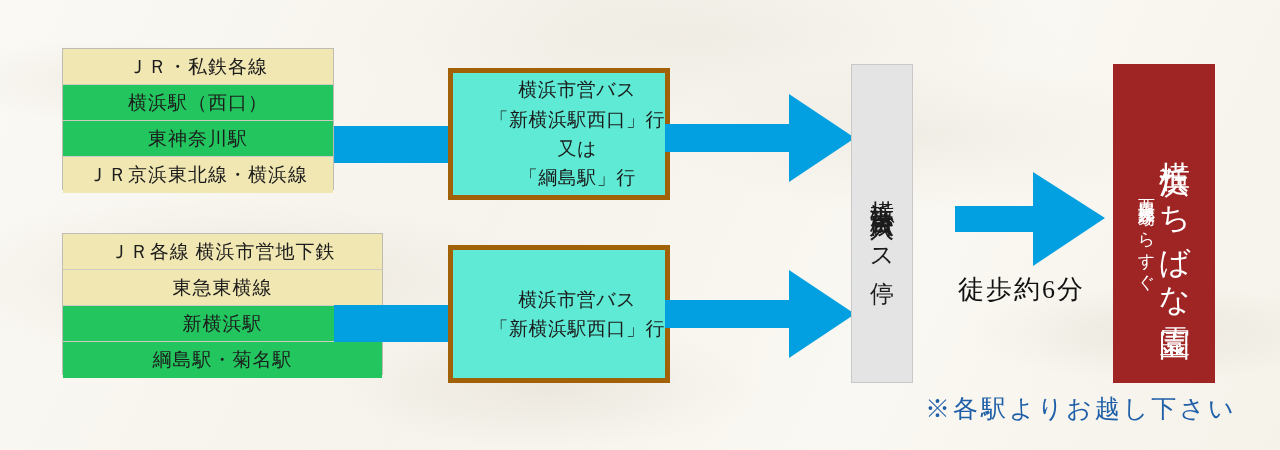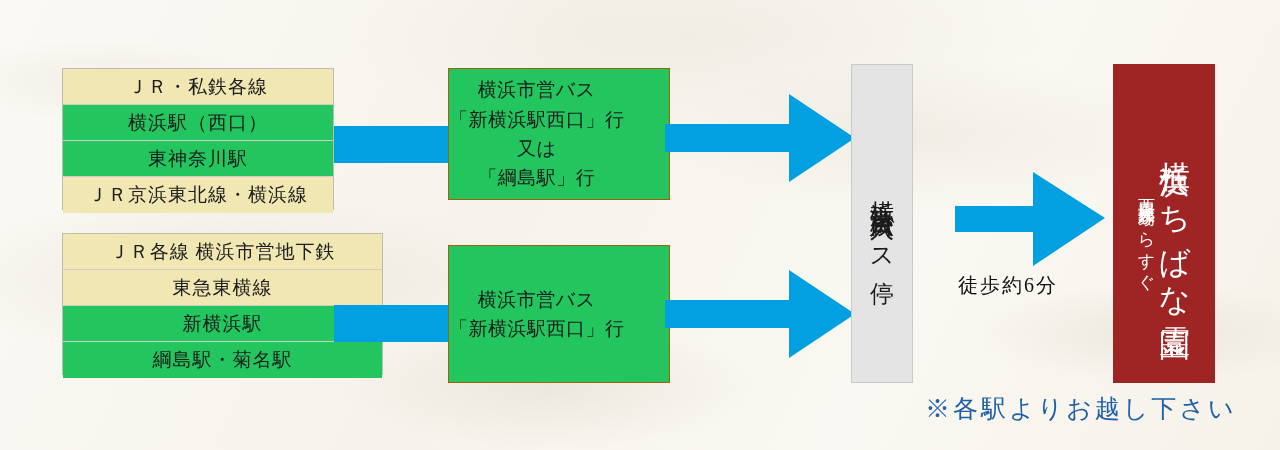--- a/index.html
+++ b/index.html
@@ -58,26 +58,26 @@
 
   
   .connector {
     position: absolute;
     background: #02a0e0;
   }
 
   
   .grey-box {
     position: absolute;
-    background: #22c55e;
-    border: 1px solid #a16207;
+    background: #5eead4;
+    border: 5px solid #a16207;
     box-sizing: border-box;
     display: flex;
     align-items: center;
-    justify-content: flex-start;
+    justify-content: flex-end;
   }
   .bus-text {
     font-size: 19px;
     line-height: 1.55;
     color: #1b1b1b;
     text-align: center;
     letter-spacing: 0.5px;
     white-space: nowrap;
   }
   .bus-text .ctr { display: block; }
@@ -132,21 +132,21 @@
     letter-spacing: 2px;
     line-height: 1;
     margin-right: 4px;
     align-self: center;
     padding-top: 22px;
   }
 
   
   .walk-label {
     position: absolute;
-    font-size: 20px;
+    font-size: 26px;
     color: #111111;
     letter-spacing: 2px;
     white-space: nowrap;
   }
 
   
   .note {
     position: absolute;
     font-size: 25px;
     color: #1f5fa8;
@@ -154,21 +154,21 @@
     white-space: nowrap;
   }
 </style>
 </head>
 <body>
 
 <div id="paper-texture"></div>
 
 <div class="stage">
 
-  <div class="station-table" style="left:62px; top:68px; width:272px; height:142px;">
+  <div class="station-table" style="left:62px; top:48px; width:272px; height:142px;">
     <div class="st-row line">ＪＲ・私鉄各線</div>
     <div class="st-row station">横浜駅（西口）</div>
     <div class="st-row station">東神奈川駅</div>
     <div class="st-row line">ＪＲ京浜東北線・横浜線</div>
   </div>
 
   <div class="connector" style="left:334px; top:126px; width:116px; height:37px;"></div>
 
   <div class="grey-box" style="left:448px; top:68px; width:222px; height:132px;">
     <div class="bus-text">

